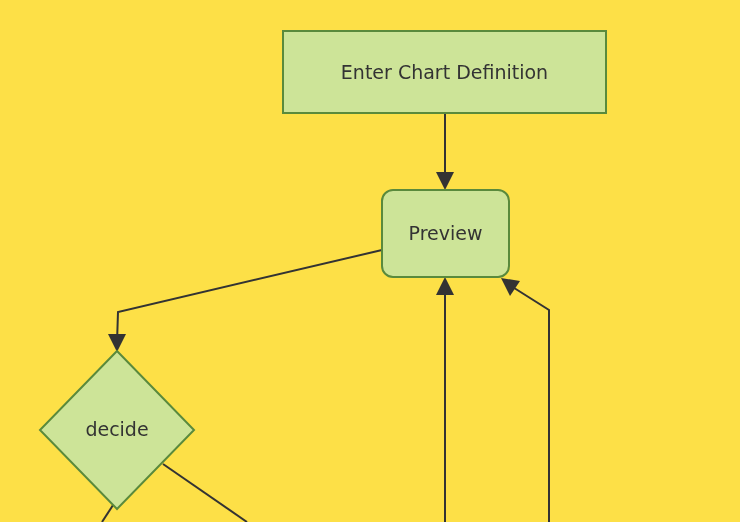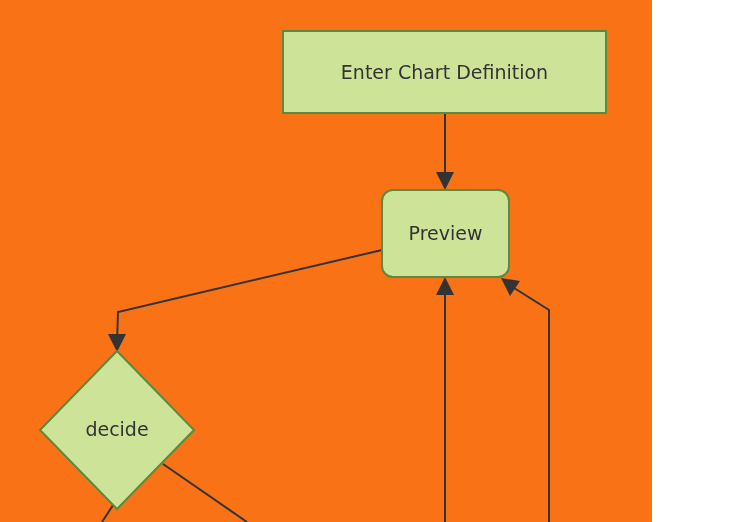--- a/index.html
+++ b/index.html
@@ -8,23 +8,23 @@
     background: #ffffff;
   }
   body {
     width: 740px;
     height: 522px;
     overflow: hidden;
     font-family: "DejaVu Sans", "Liberation Sans", sans-serif;
   }
   #flowchart-root {
     position: relative;
-    width: 652px;
+    width: 740px;
     height: 522px;
-    background: #f97316;
+    background: #fde047;
   }
   #flowchart-svg {
     position: absolute;
     left: 0;
     top: 0;
     width: 740px;
     height: 522px;
     display: block;
   }
   .node-label {

